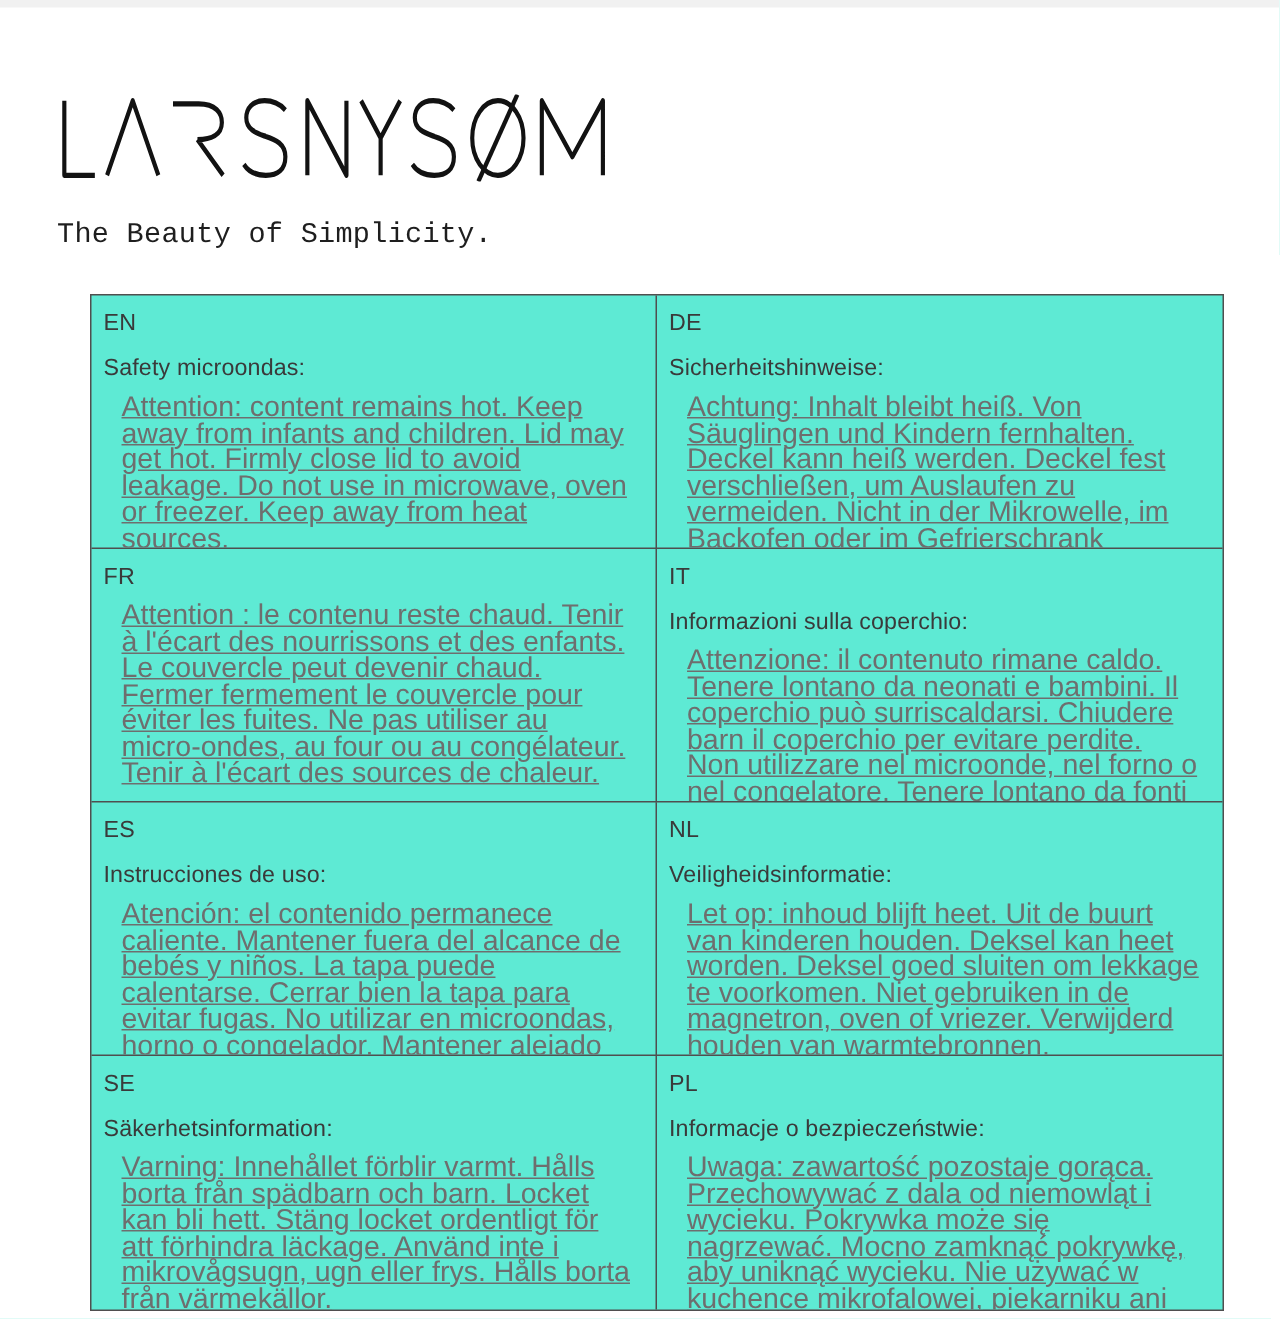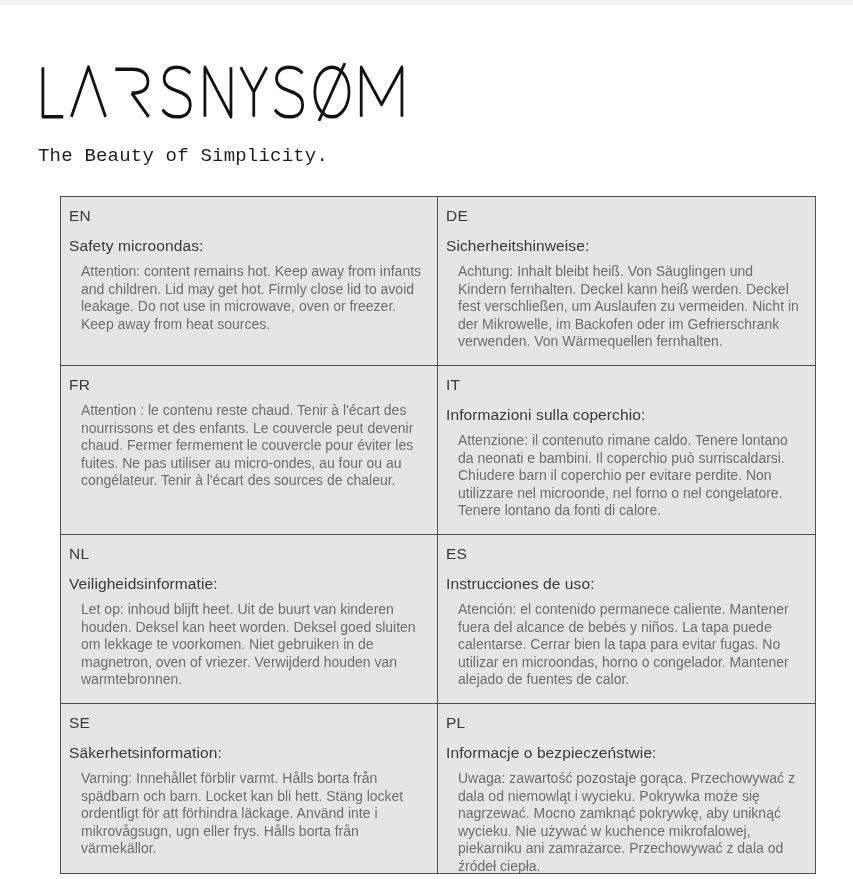--- a/index.html
+++ b/index.html
@@ -38,21 +38,21 @@
     letter-spacing: 0.2px;
   }
   .label-table {
     position: absolute;
     left: 60px;
     top: 196px;
     width: 754px;
     border: 1px solid #4f4f4f;
     display: grid;
     grid-template-columns: 377px 1fr;
-    background: #e5e5e5;
+    background: #5eead4;
   }
   .cell {
     height: 169px;
     box-sizing: border-box;
     border-right: 1px solid #4f4f4f;
     border-bottom: 1px solid #4f4f4f;
     padding: 10px 12px 0 8px;
     overflow: hidden;
   }
   .cell:nth-child(2n) { border-right: none; }
@@ -63,25 +63,26 @@
     letter-spacing: 0.2px;
   }
   .heading {
     font-size: 15.5px;
     font-weight: 400;
     color: #3a3a3a;
     margin: 12px 0 0 0;
     letter-spacing: 0.1px;
   }
   .body {
-    font-size: 14px;
+    font-size: 19px;
     line-height: 17.5px;
     color: #6e6e6e;
     margin: 8px 0 0 12px;
     padding-right: 2px;
+    text-decoration: underline;
   }
 </style>
 </head>
 <body>
 
 <div class="page">
   <div class="top-strip"></div>
 
   <header class="brand">
     <svg class="logo" role="img" viewBox="0 0 452 56" width="368" height="58" preserveAspectRatio="none" fill="none" stroke="#121212" stroke-width="3.4" stroke-linecap="butt" stroke-linejoin="round" aria-label="LARS NYSØM">
@@ -118,29 +119,29 @@
       <p class="body">Attention : le contenu reste chaud. Tenir à l'écart des nourrissons et des enfants. Le couvercle peut devenir chaud. Fermer fermement le couvercle pour éviter les fuites. Ne pas utiliser au micro-ondes, au four ou au congélateur. Tenir à l'écart des sources de chaleur.</p>
     </section>
 
     <section class="cell">
       <div class="lang">IT</div>
       <h2 class="heading">Informazioni sulla coperchio:</h2>
       <p class="body">Attenzione: il contenuto rimane caldo. Tenere lontano da neonati e bambini. Il coperchio può surriscaldarsi. Chiudere barn il coperchio per evitare perdite. Non utilizzare nel microonde, nel forno o nel congelatore. Tenere lontano da fonti di calore.</p>
     </section>
 
     <section class="cell">
+      <div class="lang">ES</div>
+      <h2 class="heading">Instrucciones de uso:</h2>
+      <p class="body">Atención: el contenido permanece caliente. Mantener fuera del alcance de bebés y niños. La tapa puede calentarse. Cerrar bien la tapa para evitar fugas. No utilizar en microondas, horno o congelador. Mantener alejado de fuentes de calor.</p>
+    </section>
+
+    <section class="cell">
       <div class="lang">NL</div>
       <h2 class="heading">Veiligheidsinformatie:</h2>
       <p class="body">Let op: inhoud blijft heet. Uit de buurt van kinderen houden. Deksel kan heet worden. Deksel goed sluiten om lekkage te voorkomen. Niet gebruiken in de magnetron, oven of vriezer. Verwijderd houden van warmtebronnen.</p>
-    </section>
-
-    <section class="cell">
-      <div class="lang">ES</div>
-      <h2 class="heading">Instrucciones de uso:</h2>
-      <p class="body">Atención: el contenido permanece caliente. Mantener fuera del alcance de bebés y niños. La tapa puede calentarse. Cerrar bien la tapa para evitar fugas. No utilizar en microondas, horno o congelador. Mantener alejado de fuentes de calor.</p>
     </section>
 
     <section class="cell">
       <div class="lang">SE</div>
       <h2 class="heading">Säkerhetsinformation:</h2>
       <p class="body">Varning: Innehållet förblir varmt. Hålls borta från spädbarn och barn. Locket kan bli hett. Stäng locket ordentligt för att förhindra läckage. Använd inte i mikrovågsugn, ugn eller frys. Hålls borta från värmekällor.</p>
     </section>
 
     <section class="cell">
       <div class="lang">PL</div>

